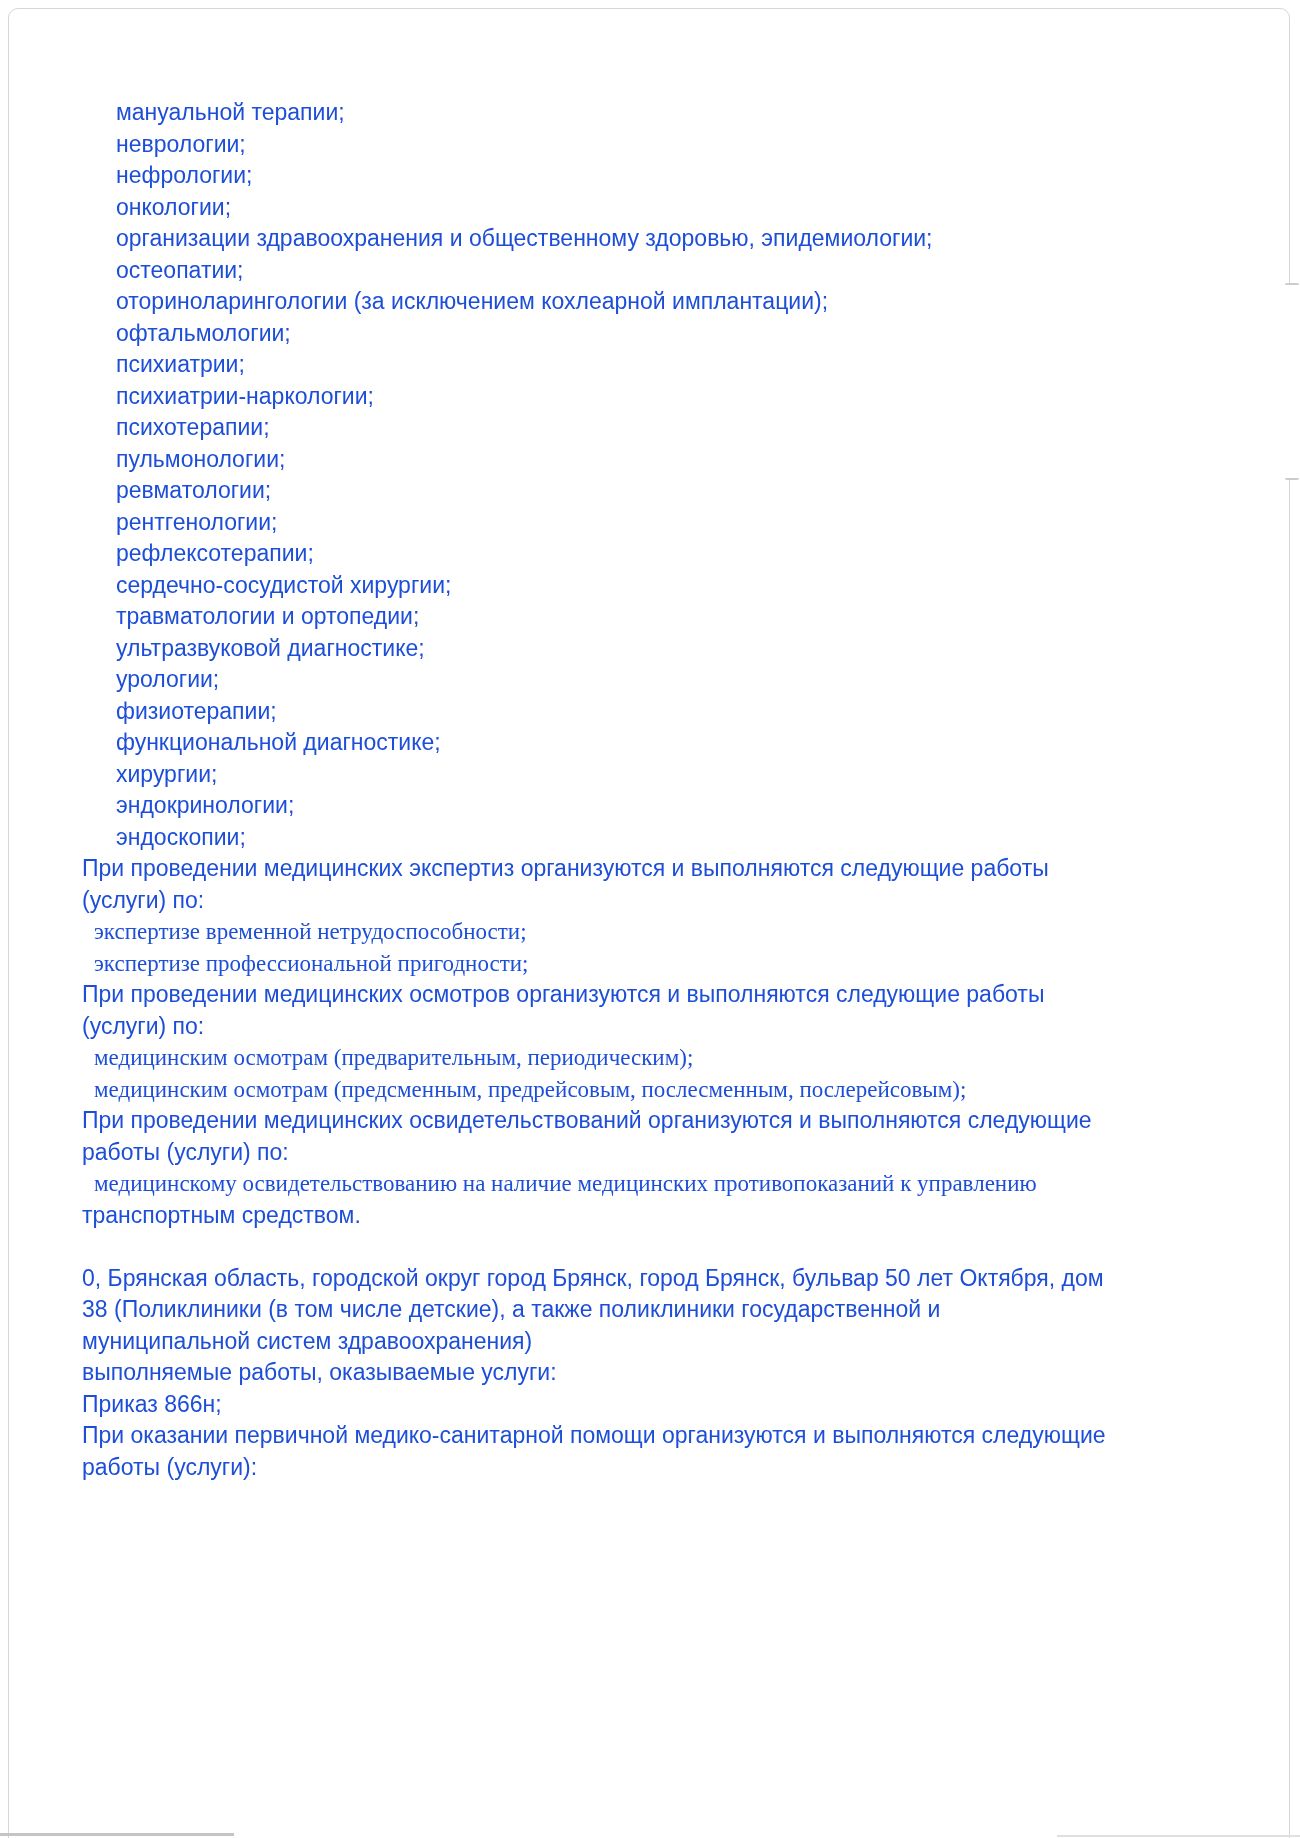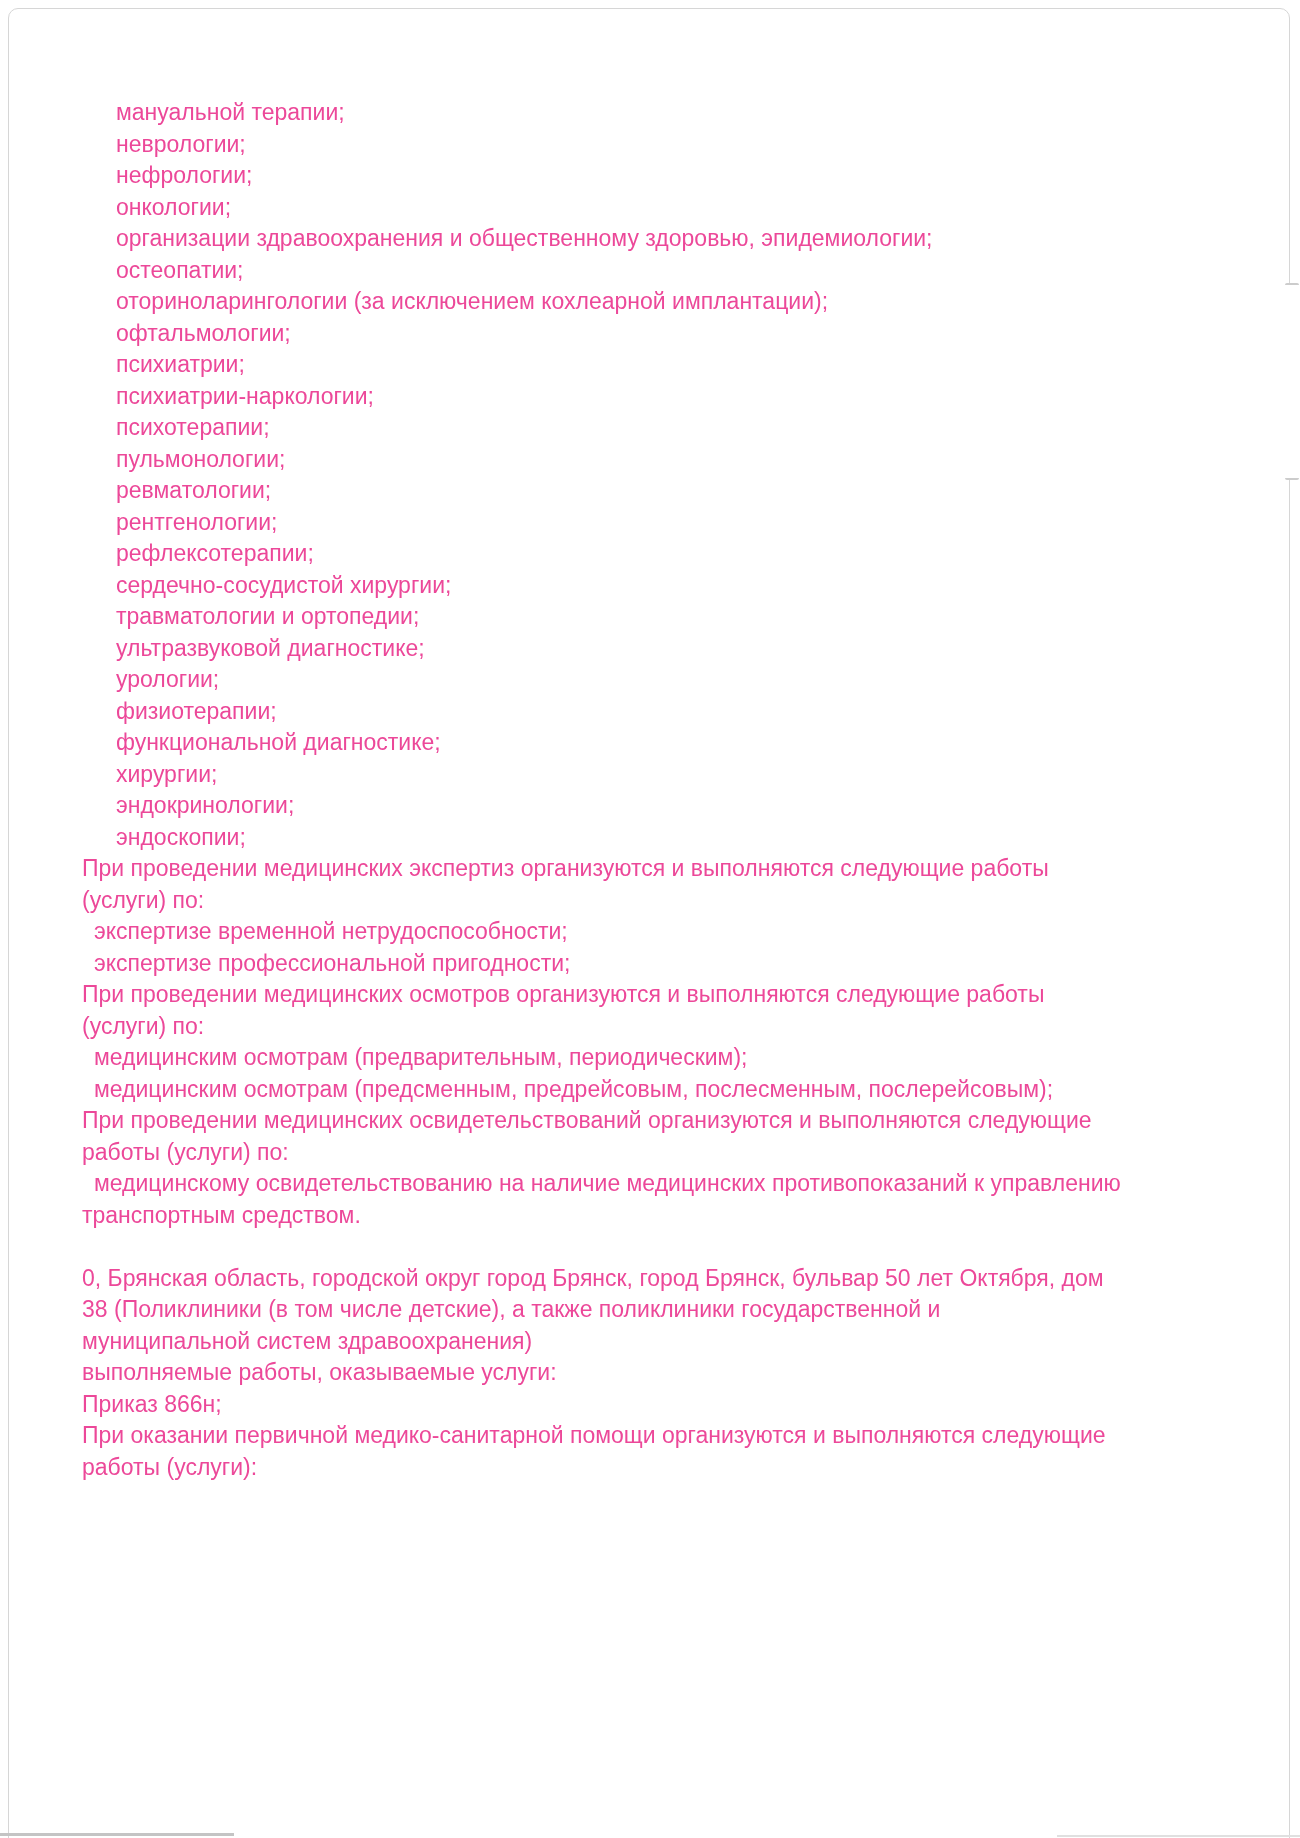--- a/index.html
+++ b/index.html
@@ -25,28 +25,28 @@
     border: 1px solid #d6d6d6;
     border-radius: 10px;
     box-sizing: border-box;
   }
   
   .text-block {
     position: absolute;
     left: 73px;
     top: 88px;
     width: 1140px;
-    color: #ec4899;
+    color: #1d4ed8;
     font-size: 23px;
     line-height: 31.5px;
     white-space: pre;
   }
   .line { height: 31.5px; }
   .ind0 { padding-left: 0; }
-  .ind1 { padding-left: 12px; }
+  .ind1 { padding-left: 12px; font-family: Liberation Serif, serif; }
   .ind2 { padding-left: 34px; }
   
   .v-thumb {
     position: absolute;
     left: 1285px;
     top: 283px;
     width: 14px;
     height: 197px;
     background: #ffffff;
     border-top: 2px solid #cccccc;

